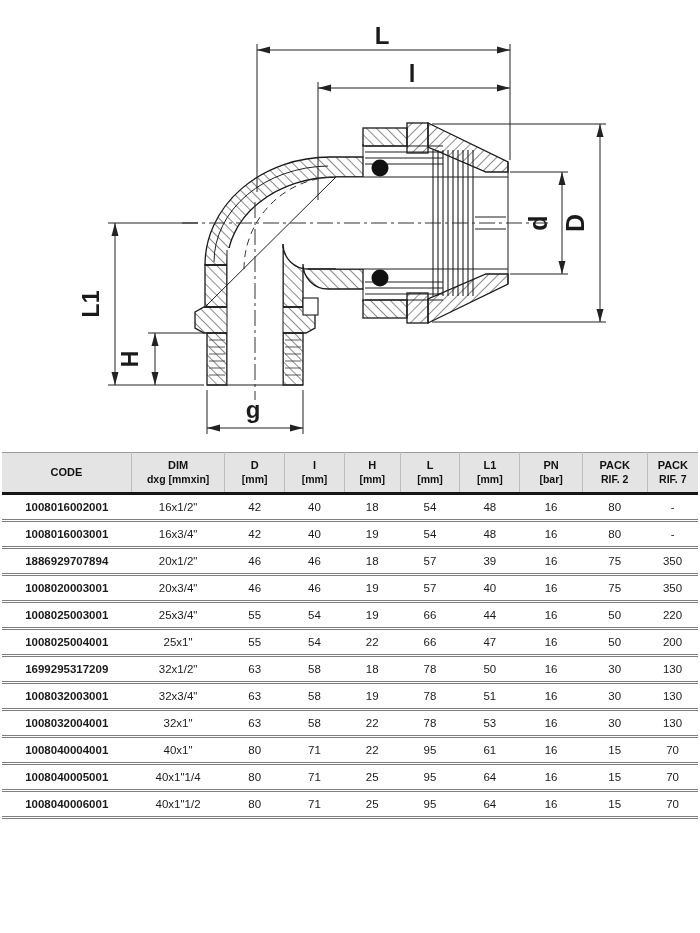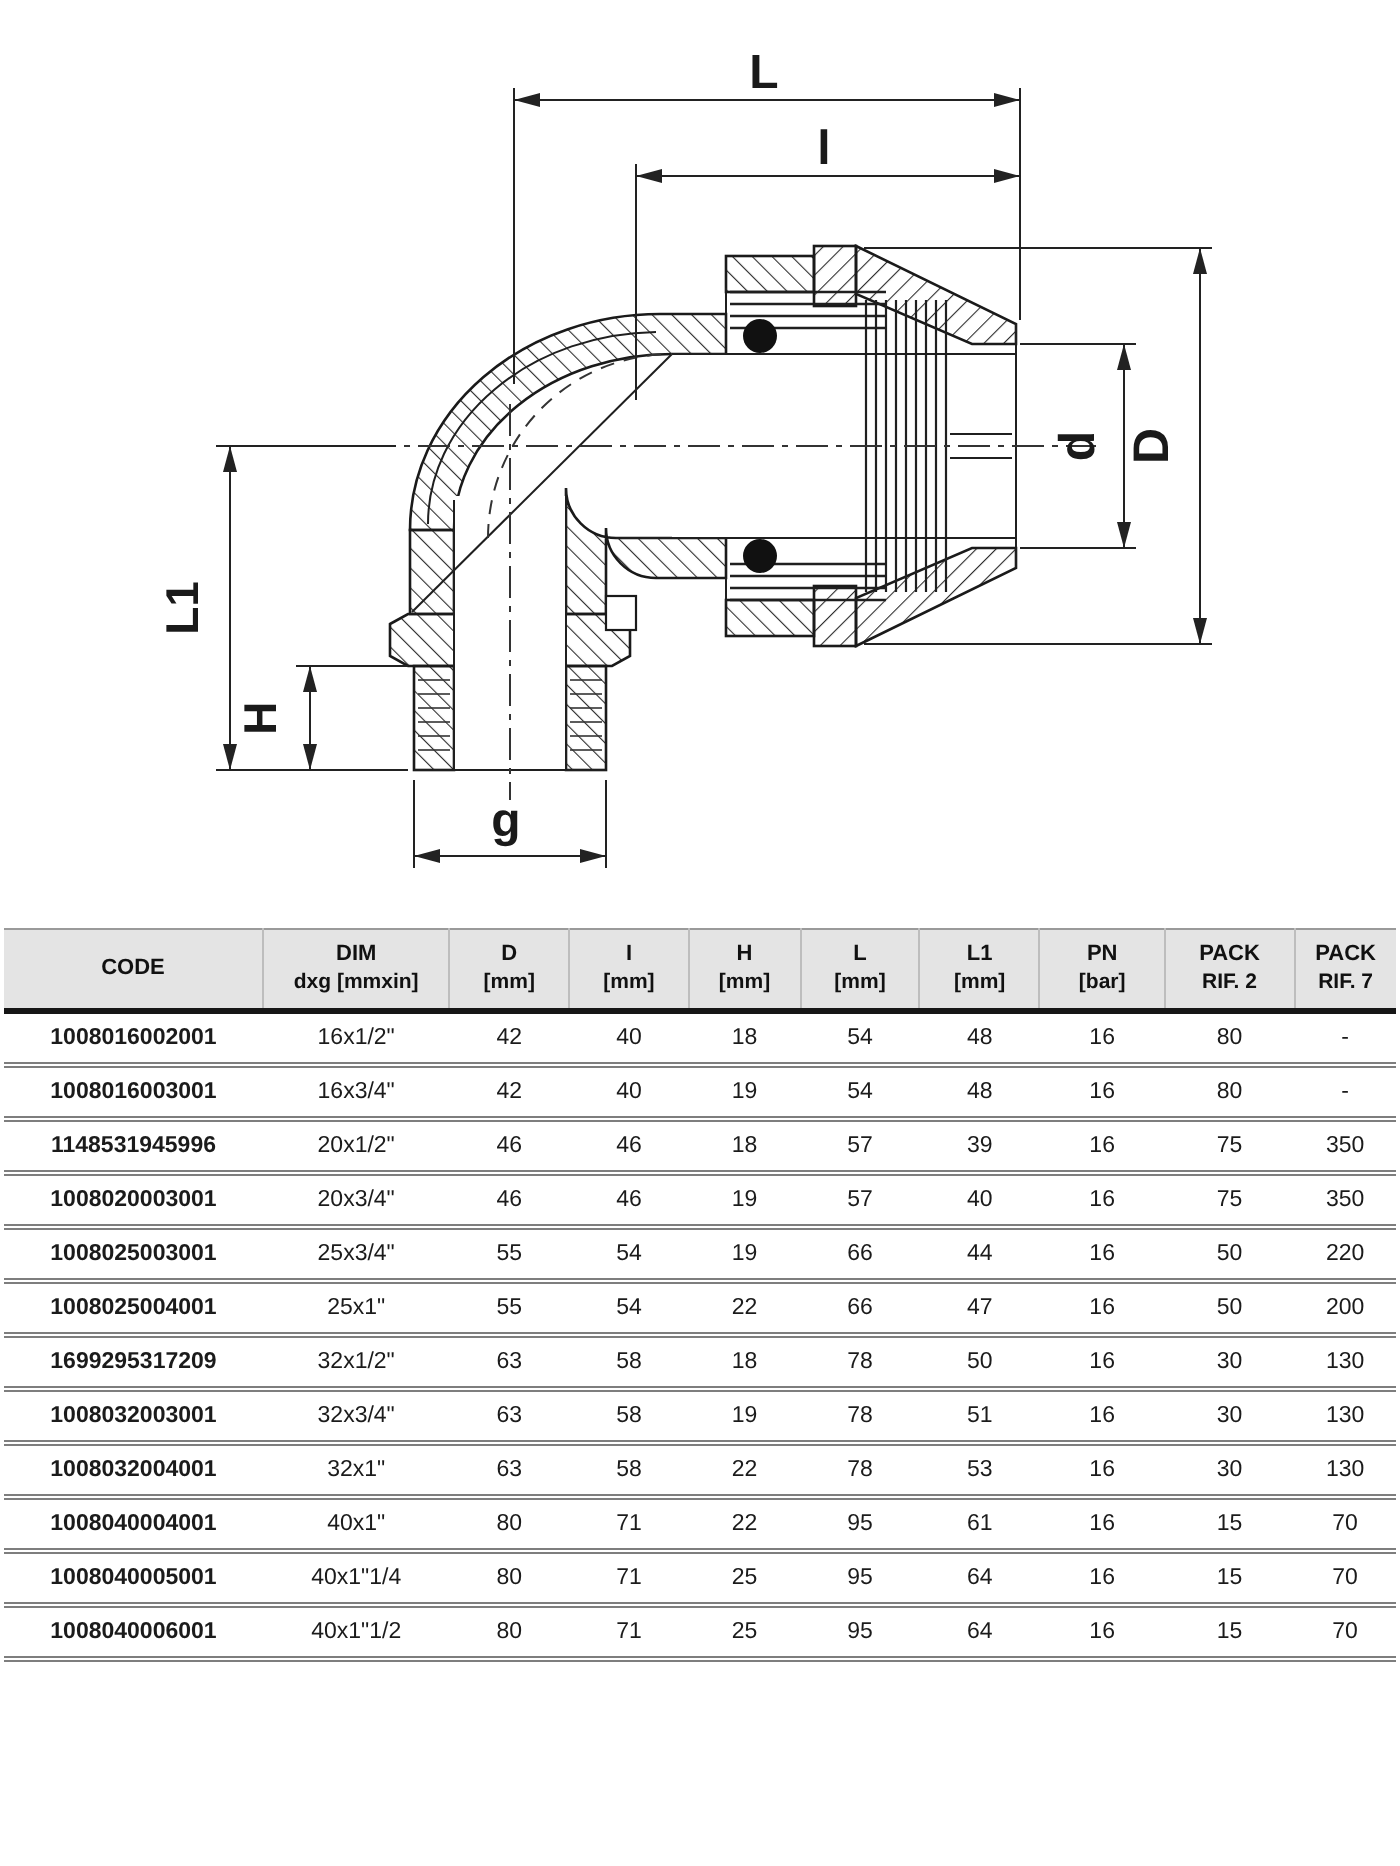--- a/index.html
+++ b/index.html
@@ -1,19 +1,19 @@
 <!DOCTYPE html>
 <html><head>
 <meta charset="utf-8">
 <style>
   html,body{margin:0;padding:0;background:#fff;}
   body{width:700px;height:933px;font-family:"Liberation Sans",sans-serif;overflow:hidden;}
   .drawing-wrap{width:700px;height:452px;background:#fff;}
   svg text{font-family:"Liberation Sans",sans-serif;font-weight:bold;fill:#1a1a1a;}
-  .spec-table{border-collapse:collapse;width:696px;margin:12px auto;table-layout:fixed;}
+  .spec-table{border-collapse:collapse;width:696px;margin:0 auto;table-layout:fixed;}
   .spec-table thead tr{border-top:1px solid #9a9a9a;border-bottom:3px solid #161616;}
   .spec-table th{background:#e4e4e4;color:#111;font-size:11px;line-height:1.25;padding:6px 1px;text-align:center;vertical-align:middle;border-right:1px solid #bdbdbd;font-weight:bold;}
   .spec-table th:last-child{border-right:none;}
   .spec-table th .h2{font-size:10.5px;text-align:center;}
   .spec-table tbody tr{border-bottom:3px double #7e7e7e;}
   .spec-table td{font-size:11.5px;color:#1b1b1b;text-align:center;height:24px;padding:0 2px;white-space:nowrap;}
   .spec-table td.code{font-weight:bold;}
 </style>
 </head>
 <body>
@@ -265,21 +265,21 @@
         <td>42</td>
         <td>40</td>
         <td>19</td>
         <td>54</td>
         <td>48</td>
         <td>16</td>
         <td>80</td>
         <td>-</td>
       </tr>
       <tr>
-        <td class="code">1148531945996</td>
+        <td class="code">1886929707894</td>
         <td>20x1/2"</td>
         <td>46</td>
         <td>46</td>
         <td>18</td>
         <td>57</td>
         <td>39</td>
         <td>16</td>
         <td>75</td>
         <td>350</td>
       </tr>

